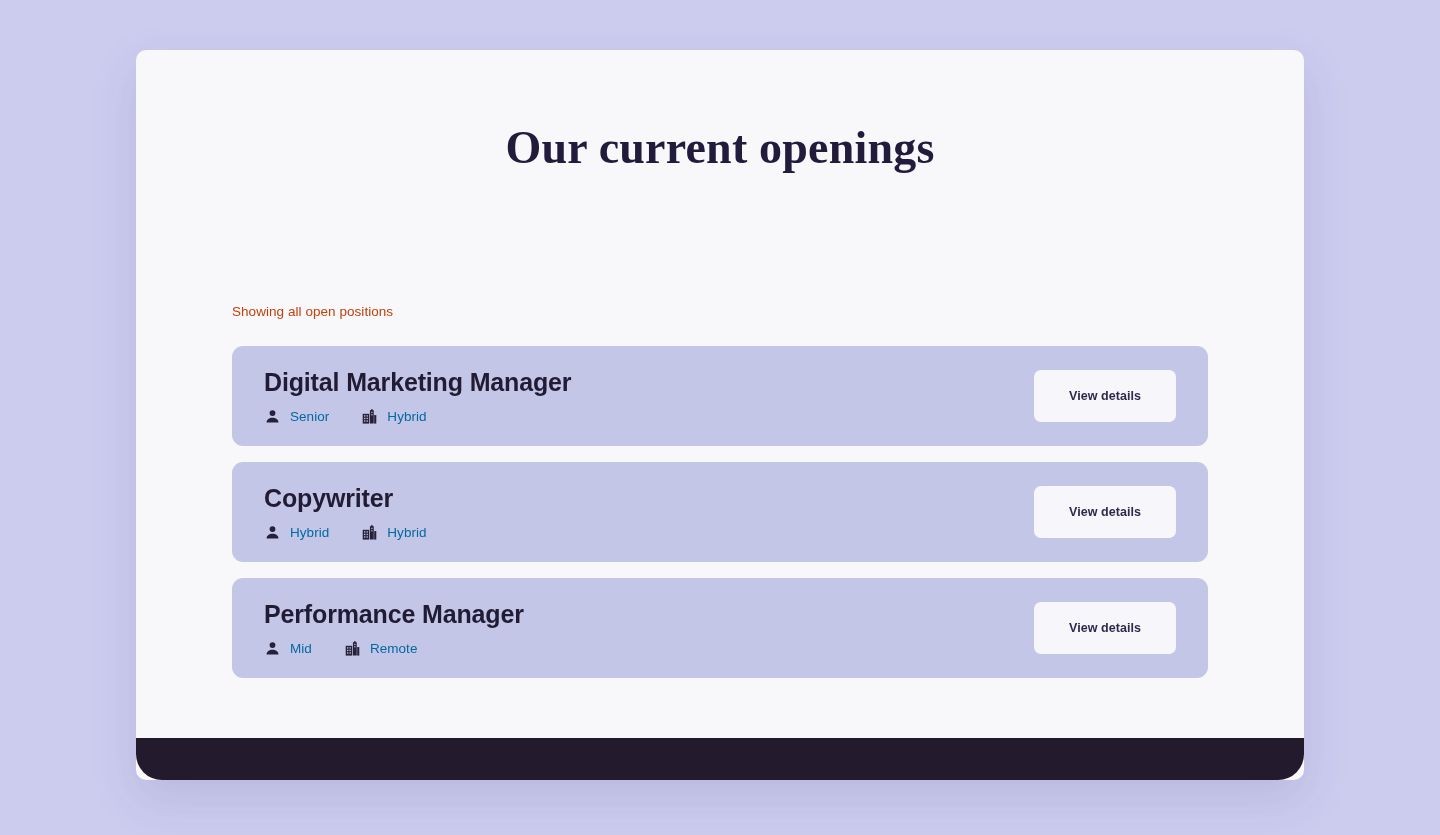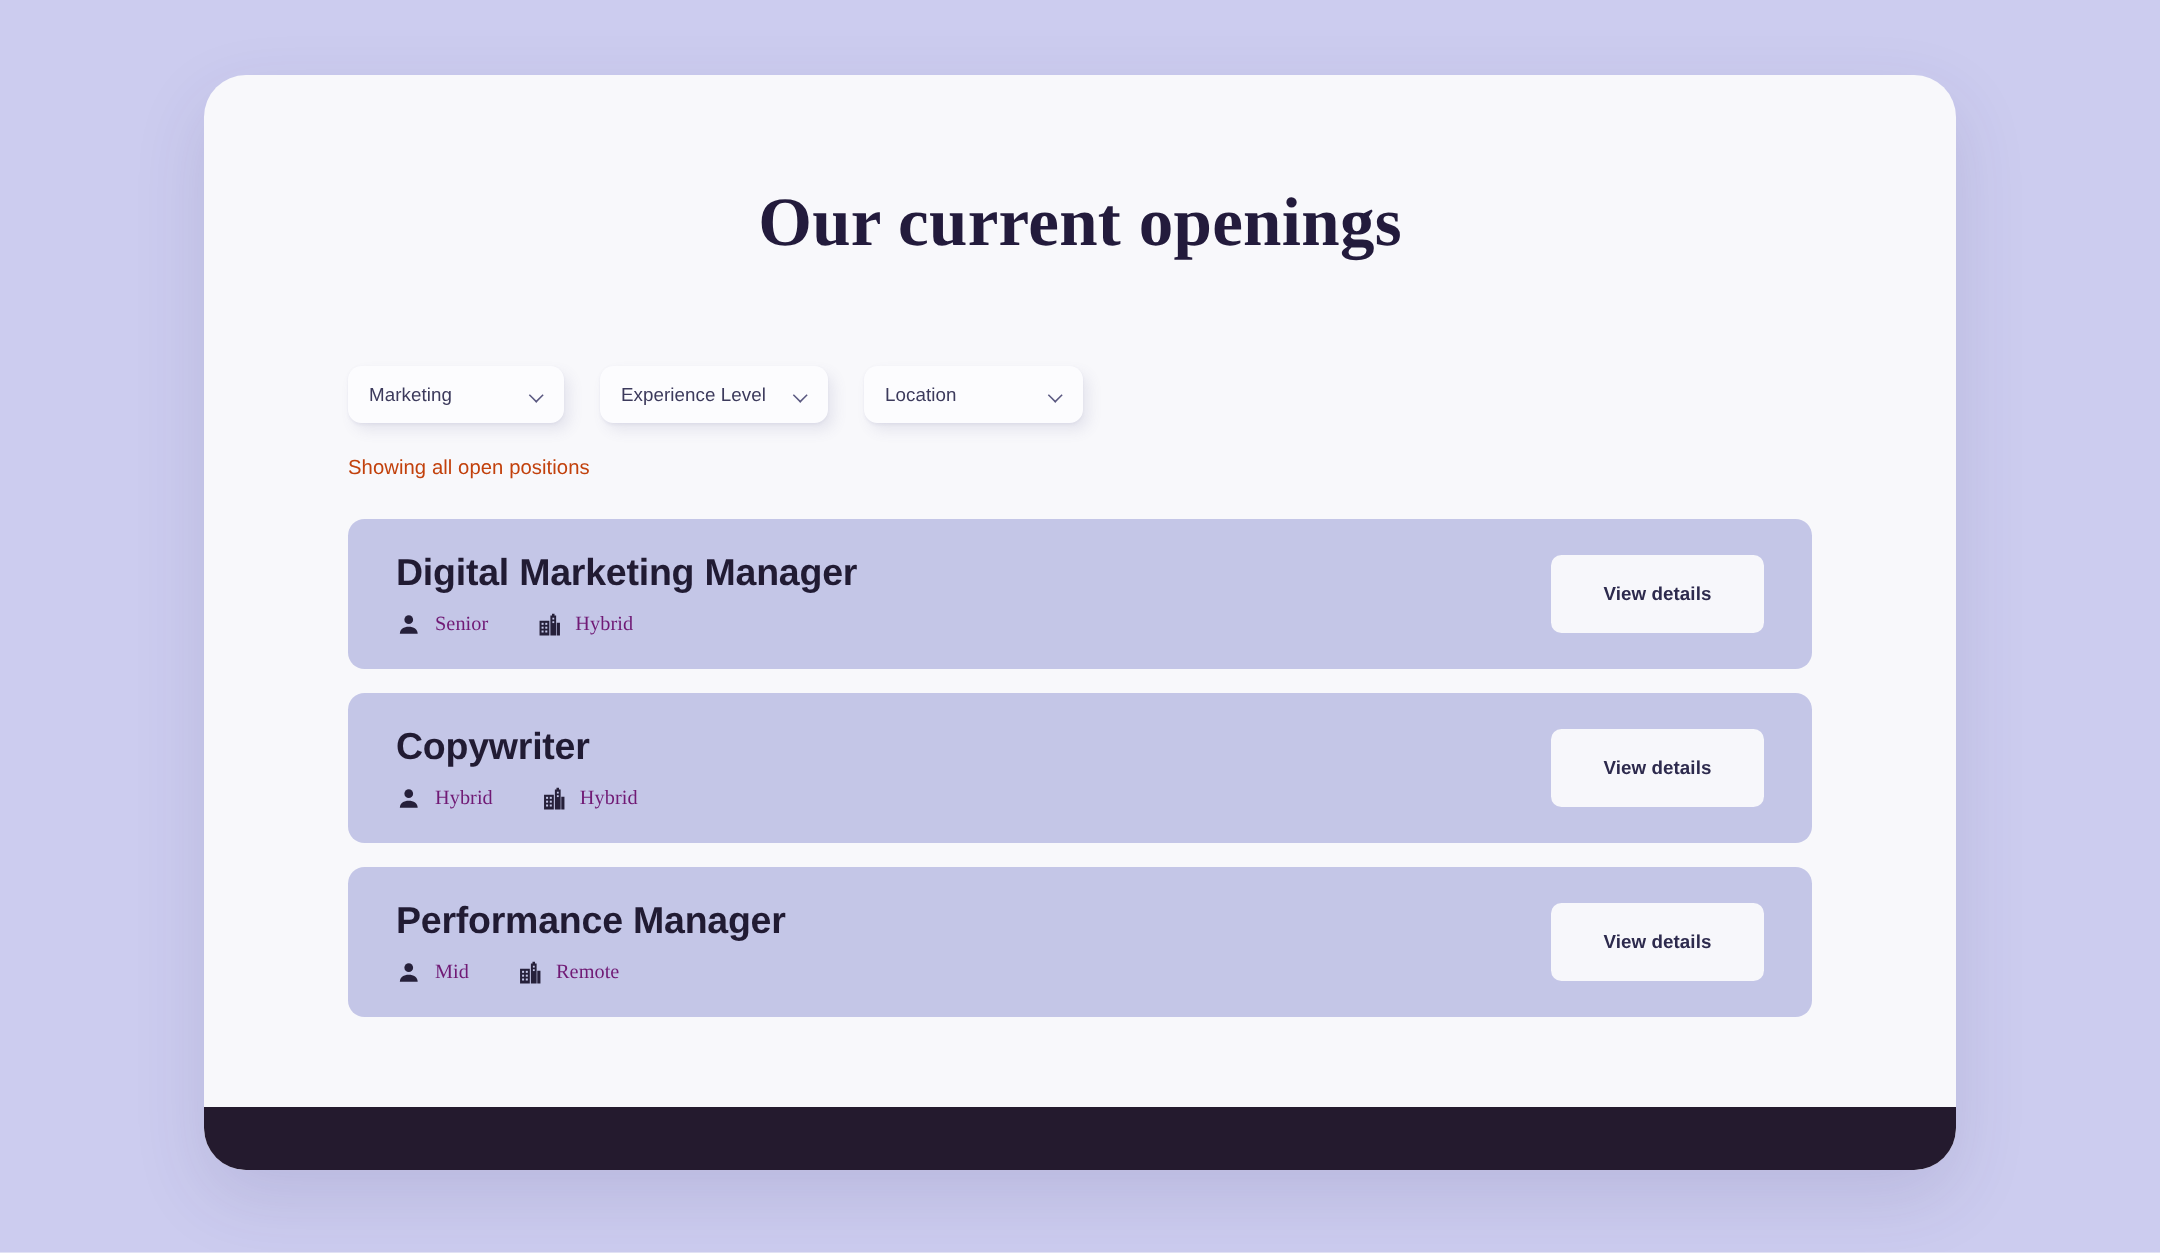--- a/index.html
+++ b/index.html
@@ -17,21 +17,21 @@
   }
 
   
   #app-window {
     position: absolute;
     left: 136px;
     top: 50px;
     width: 1168px;
     height: 730px;
     background: #f8f8fb;
-    border-radius: 28px;
+    border-radius: 10px;
     box-shadow: 0 18px 48px rgba(60, 55, 110, 0.13);
     overflow: hidden;
     display: flex;
     flex-direction: column;
   }
 
   #page-content {
     flex: 1 1 auto;
     position: relative;
   }
@@ -165,23 +165,22 @@
   }
 
   .meta-item {
     display: flex;
     align-items: center;
     gap: 9px;
   }
 
   .meta-text {
     font-size: 13.5px;
-    color: #701a75;
+    color: #0369a1;
     letter-spacing: 0.05px;
-    font-family: Liberation Serif, serif;
   }
 
   .meta-icon {
     width: 17px;
     height: 17px;
     display: block;
     flex: 0 0 auto;
   }
   .meta-icon svg { display: block; width: 17px; height: 17px; }
 
@@ -205,38 +204,20 @@
 </style>
 </head>
 <body>
 
 <div id="app-window">
 
   <div id="page-content">
 
     <h1 id="page-title">Our current openings</h1>
 
-    <div id="filter-bar">
-
-      <div class="filter-select w1">
-        <span class="filter-label">Marketing</span>
-        <span class="chevron-down"></span>
-      </div>
-
-      <div class="filter-select w2">
-        <span class="filter-label">Experience Level</span>
-        <span class="chevron-down"></span>
-      </div>
-
-      <div class="filter-select w3">
-        <span class="filter-label">Location</span>
-        <span class="chevron-down"></span>
-      </div>
-
-    </div>
 
     <div id="results-caption">Showing all open positions</div>
 
     <div id="job-list">
 
       <div class="job-card">
         <div class="job-card-info">
           <div class="job-title">Digital Marketing Manager</div>
           <div class="job-meta">
             <div class="meta-item">

